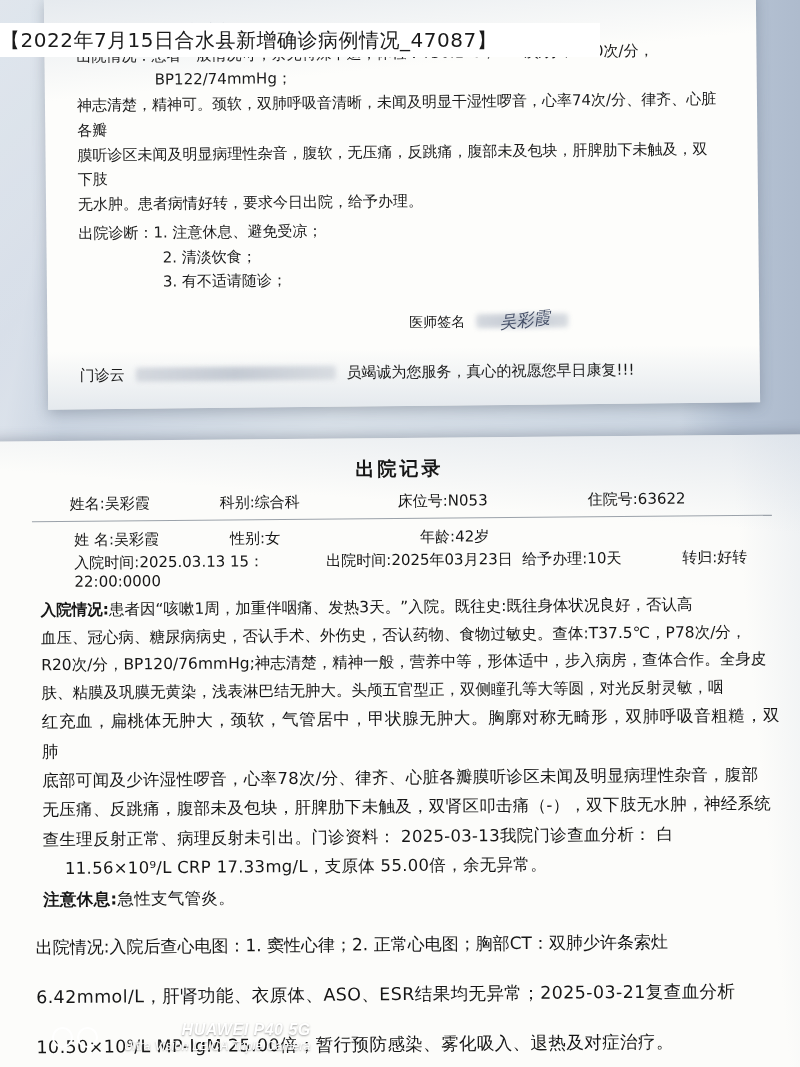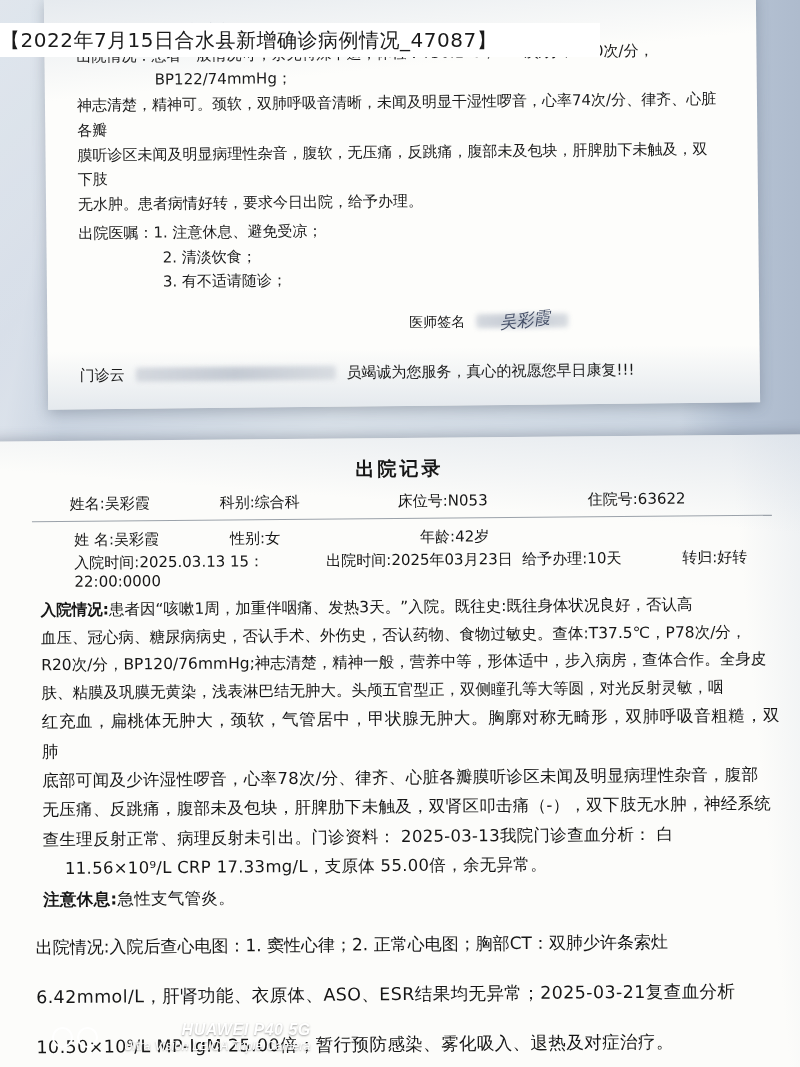--- a/index.html
+++ b/index.html
@@ -288,21 +288,21 @@
 
   <div class="sheet-top">
     <div class="doc-body">
       <div class="faded-line">出院诊断：急性支气管炎。</div>
       <p class="para hang">出院情况：患者一般情况可，余无特殊不适，体检：T36.1℃，P74次/分，R20次/分，BP122/74mmHg；</p>
       <p class="para">神志清楚，精神可。颈软，双肺呼吸音清晰，未闻及明显干湿性啰音，心率74次/分、律齐、心脏各瓣</p>
       <p class="para">膜听诊区未闻及明显病理性杂音，腹软，无压痛，反跳痛，腹部未及包块，肝脾肋下未触及，双下肢</p>
       <p class="para">无水肿。患者病情好转，要求今日出院，给予办理。</p>
 
       <p class="para" style="margin-top:4px;">
-        <span>出院医嘱：</span><span>1. 注意休息、避免受凉；</span>
+        <span>出院诊断：</span><span>1. 注意休息、避免受凉；</span>
       </p>
       <p class="sub">2. 清淡饮食；</p>
       <p class="sub">3. 有不适请随诊；</p>
 
       <div class="sign-row">
         <span class="sign-label">医师签名</span>
         <span class="blur-box" style="width:92px; margin-left:6px;"></span>
         <span class="scribble">吴彩霞</span>
       </div>
 

